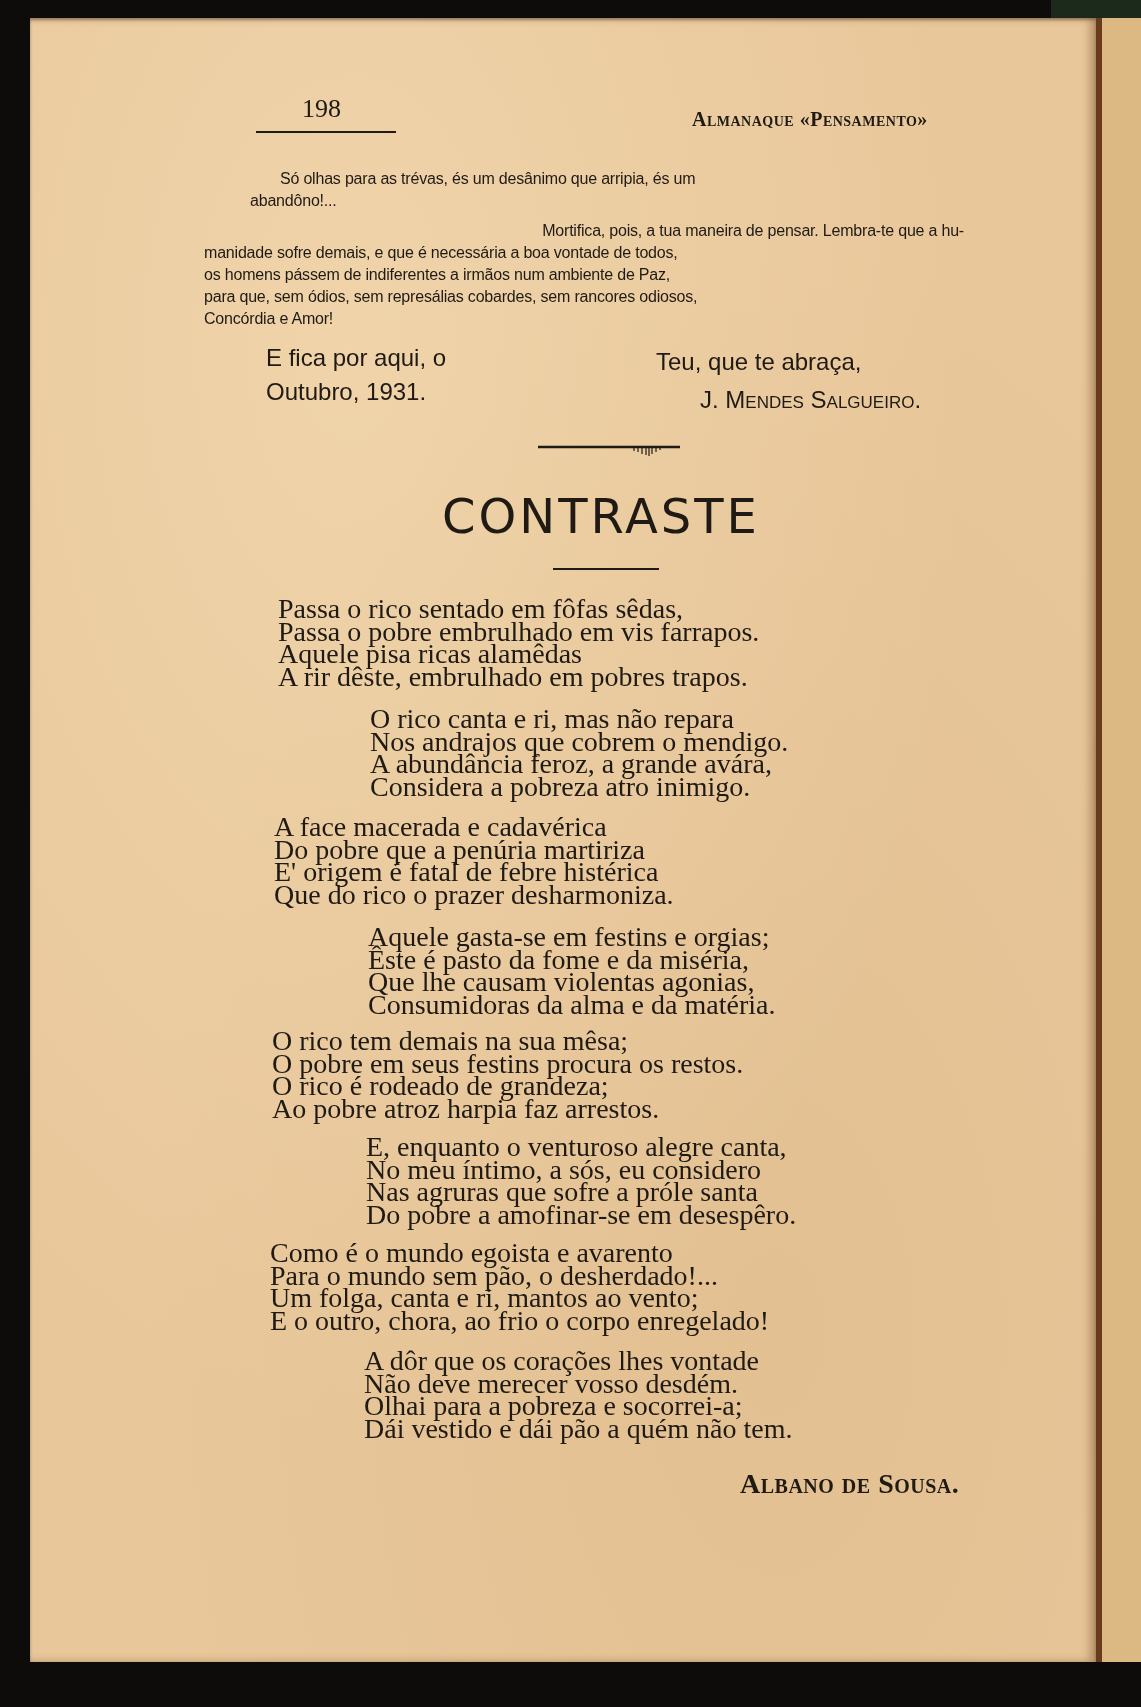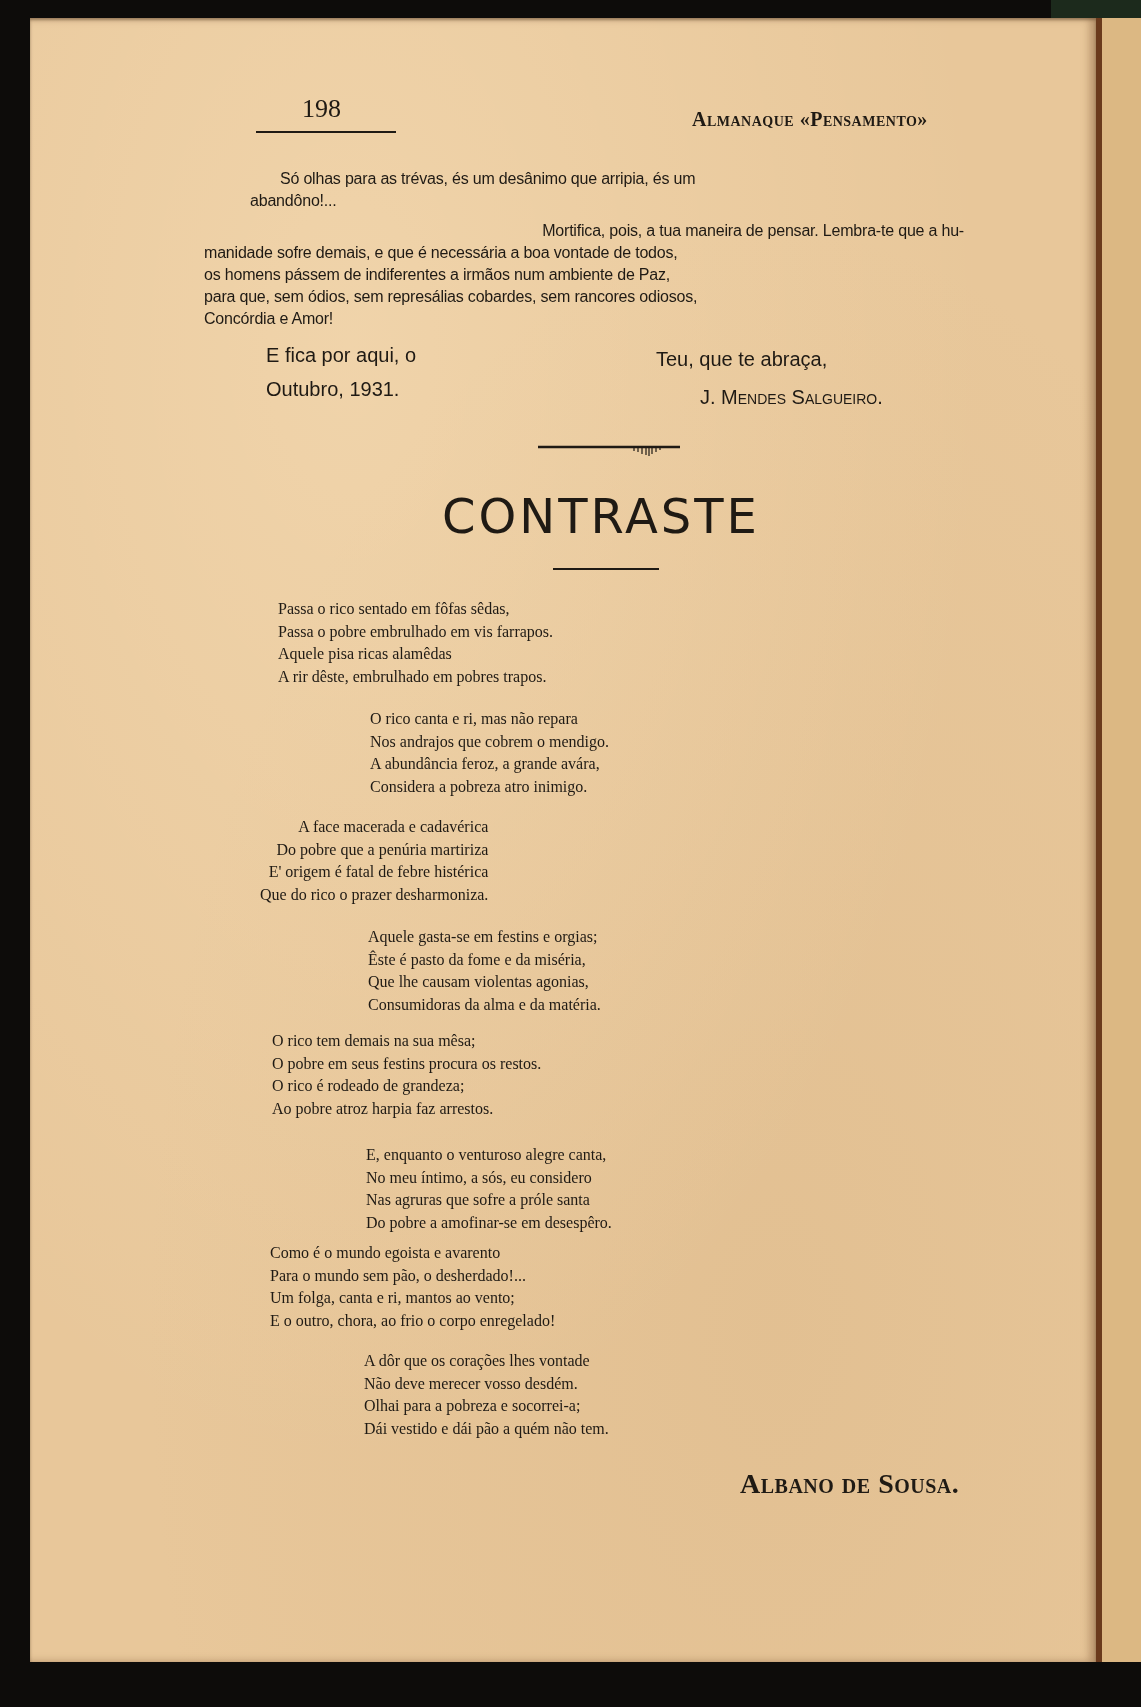--- a/index.html
+++ b/index.html
@@ -37,31 +37,31 @@
 
   
   .page-number { left: 302px; top: 94px; font-size: 26px; }
   .page-number-rule { left: 256px; top: 131px; width: 140px; height: 2px; background: #1f1a14; }
   .running-head { left: 692px; top: 108px; font-size: 20px; font-variant: small-caps; letter-spacing: 0.5px; font-weight: bold; }
 
   
   .prose { font-family: "Liberation Sans", "DejaVu Sans", sans-serif; font-size: 16px; line-height: 22px; letter-spacing: -0.2px; }
   .prose p { margin: 0; }
 
-  .sign-row { font-family: "Liberation Sans", "DejaVu Sans", sans-serif; font-size: 20px; }
+  .sign-row { font-family: "Liberation Sans", "DejaVu Sans", sans-serif; font-size: 24px; }
   .author-sc { font-variant: small-caps; }
 
   
   .ornament { left: 538px; top: 444px; width: 142px; height: 14px; }
 
   .title { left: 442px; top: 488px; font-family: "DejaVu Sans", "Liberation Sans", sans-serif; font-weight: normal; font-size: 48px; letter-spacing: 3px; }
   .title-rule { left: 553px; top: 568px; width: 106px; height: 2px; background: #1f1a14; }
 
   
-  .stanza { position: absolute; font-size: 16px; line-height: 22.5px; }
+  .stanza { position: absolute; font-size: 28px; line-height: 22.5px; }
   .stanza div { white-space: nowrap; }
 
   .poem-author { left: 740px; top: 1468px; font-size: 28px; font-variant: small-caps; font-weight: bold; letter-spacing: 0.5px; }
 </style>
 </head>
 <body>
 
 <div class="topbar-green"></div>
 <div class="page"></div>
 <div class="spine"></div>
@@ -111,39 +111,39 @@
   <div>Passa o pobre embrulhado em vis farrapos.</div>
   <div>Aquele pisa ricas alamêdas</div>
   <div>A rir dêste, embrulhado em pobres trapos.</div>
 </div>
 <div class="stanza" style="left:370px; top:708px;">
   <div>O rico canta e ri, mas não repara</div>
   <div>Nos andrajos que cobrem o mendigo.</div>
   <div>A abundância feroz, a grande avára,</div>
   <div>Considera a pobreza atro inimigo.</div>
 </div>
-<div class="stanza" style="left:260px; top:816px;text-align:right;">
+<div class="stanza" style="left:274px; top:816px;">
   <div>A face macerada e cadavérica</div>
   <div>Do pobre que a penúria martiriza</div>
   <div>E' origem é fatal de febre histérica</div>
   <div>Que do rico o prazer desharmoniza.</div>
 </div>
 <div class="stanza" style="left:368px; top:926px;">
   <div>Aquele gasta-se em festins e orgias;</div>
   <div>Êste é pasto da fome e da miséria,</div>
   <div>Que lhe causam violentas agonias,</div>
   <div>Consumidoras da alma e da matéria.</div>
 </div>
 <div class="stanza" style="left:272px; top:1030px;">
   <div>O rico tem demais na sua mêsa;</div>
   <div>O pobre em seus festins procura os restos.</div>
   <div>O rico é rodeado de grandeza;</div>
   <div>Ao pobre atroz harpia faz arrestos.</div>
 </div>
-<div class="stanza" style="left:366px; top:1136px;margin-top:8px;">
+<div class="stanza" style="left:366px; top:1136px;">
   <div>E, enquanto o venturoso alegre canta,</div>
   <div>No meu íntimo, a sós, eu considero</div>
   <div>Nas agruras que sofre a próle santa</div>
   <div>Do pobre a amofinar-se em desespêro.</div>
 </div>
 <div class="stanza" style="left:270px; top:1242px;">
   <div>Como é o mundo egoista e avarento</div>
   <div>Para o mundo sem pão, o desherdado!...</div>
   <div>Um folga, canta e ri, mantos ao vento;</div>
   <div>E o outro, chora, ao frio o corpo enregelado!</div>

